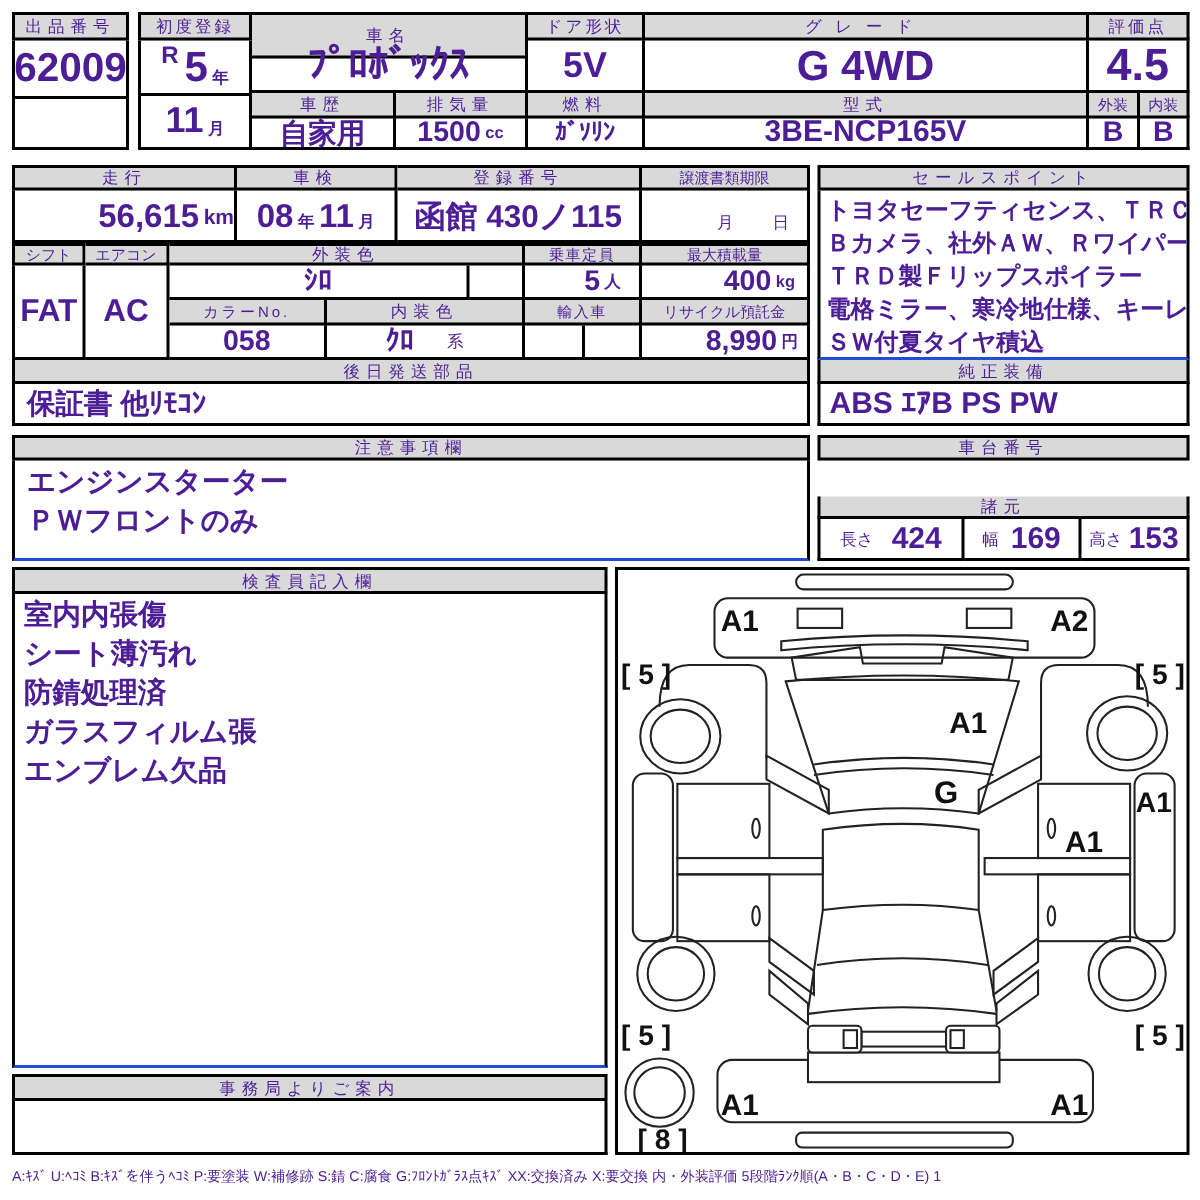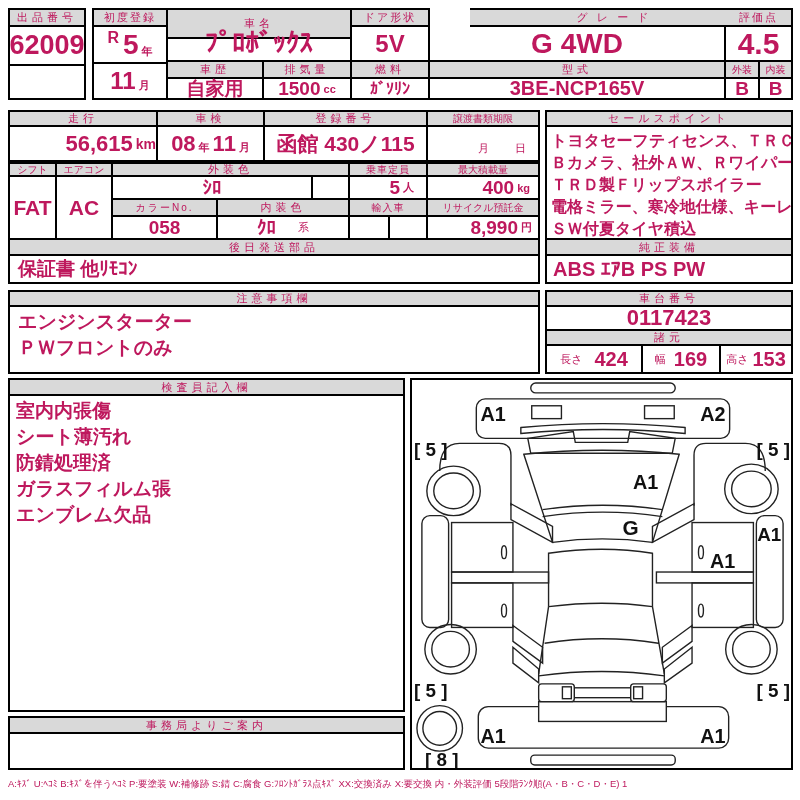--- a/index.html
+++ b/index.html
@@ -1,33 +1,33 @@
 <!DOCTYPE html>
 <html><head>
 <meta charset="utf-8">
 <style>
   html,body{margin:0;padding:0;background:#fff;}
   #sheet{position:relative;width:800px;height:800px;background:#fff;
-    font-family:"Liberation Sans","DejaVu Sans",sans-serif;color:#be185d;}
+    font-family:"Liberation Sans","DejaVu Sans",sans-serif;color:#4c1d95;}
   .cell{position:absolute;box-sizing:border-box;
     border-right:2px solid #000;border-bottom:2px solid #000;
     display:flex;align-items:center;justify-content:center;
     white-space:nowrap;overflow:visible;}
   .bt{border-top:2px solid #000;}
   .bl{border-left:2px solid #000;}
   .hdr{background:#d9d9d9;font-size:11px;font-weight:400;letter-spacing:4px;overflow:hidden;}
   .hdr.sp2{letter-spacing:2px;}
-  .hdr.spw{letter-spacing:9px;margin-left:40px;}
+  .hdr.spw{letter-spacing:9px;}
   .hdr.sm{font-size:10px;letter-spacing:0;}
   .val{font-weight:bold;}
   .left{justify-content:flex-start;}
   .right{justify-content:flex-end;}
   .unit{font-size:11px;font-weight:bold;margin-left:3px;}
   .lines{position:absolute;box-sizing:border-box;display:block;
-    border-right:2px solid #000;border-bottom:2px solid #000000;
+    border-right:2px solid #000;border-bottom:2px solid #1d4ed8;
     font-weight:bold;overflow:hidden;}
   .lines div{white-space:nowrap;}
   .footer-legend{position:absolute;font-size:9.5px;letter-spacing:0;white-space:nowrap;}
   svg text{font-family:"Liberation Sans","DejaVu Sans",sans-serif;font-weight:bold;fill:#111;}
 </style>
 </head>
 <body>
 
 <div id="sheet">
 
@@ -141,21 +141,20 @@
     <div>トヨタセーフティセンス、ＴＲＣ</div>
     <div>Ｂカメラ、社外ＡＷ、Ｒワイパー</div>
     <div>ＴＲＤ製Ｆリップスポイラー</div>
     <div>電格ミラー、寒冷地仕様、キーレス</div>
     <div>ＳＷ付夏タイヤ積込</div>
   </div>
   <div class="cell hdr bl" style="left:545px;top:240px;width:248px;height:16px">純正装備</div>
   <div class="cell val left bl" style="left:545px;top:256px;width:248px;height:28px;font-size:20px;padding-left:6px">ABS ｴｱB PS PW</div>
 
   <div class="cell hdr bt bl" style="left:545px;top:290px;width:248px;height:17px">車台番号</div>
-  <div class="cell val bl" style="left:545px;top:307px;width:248px;height:24px;font-size:22px">0117423</div>
   <div class="cell hdr bl" style="left:545px;top:331px;width:248px;height:15px">諸元</div>
   <div class="cell val bl" style="left:545px;top:346px;width:98px;height:28px;gap:12px">
     <span style="font-size:11px;font-weight:400">長さ</span>
     <span style="font-size:20px">424</span>
   </div>
   <div class="cell val" style="left:643px;top:346px;width:78px;height:28px;gap:8px">
     <span style="font-size:11px;font-weight:400">幅</span>
     <span style="font-size:20px">169</span>
   </div>
   <div class="cell val" style="left:721px;top:346px;width:72px;height:28px;gap:4px">

